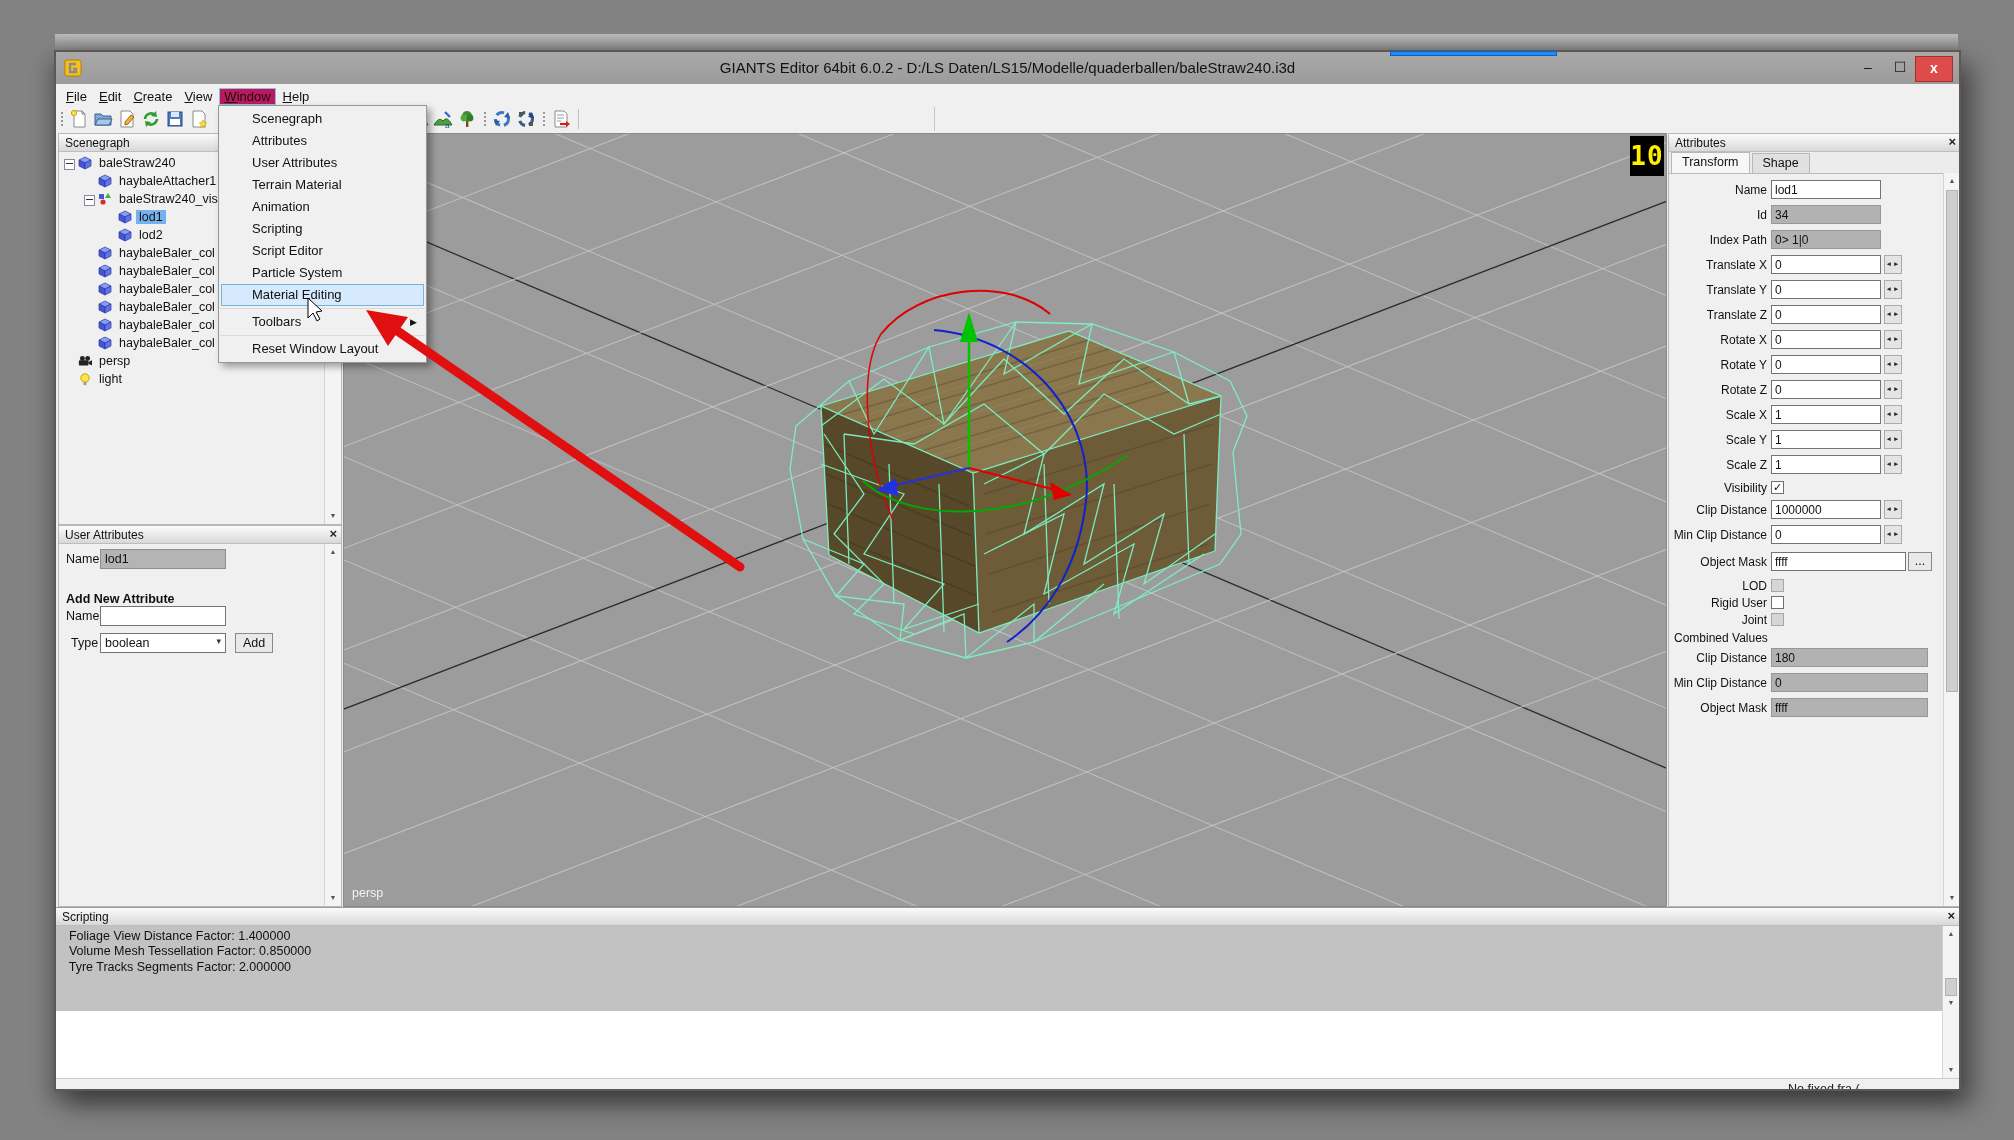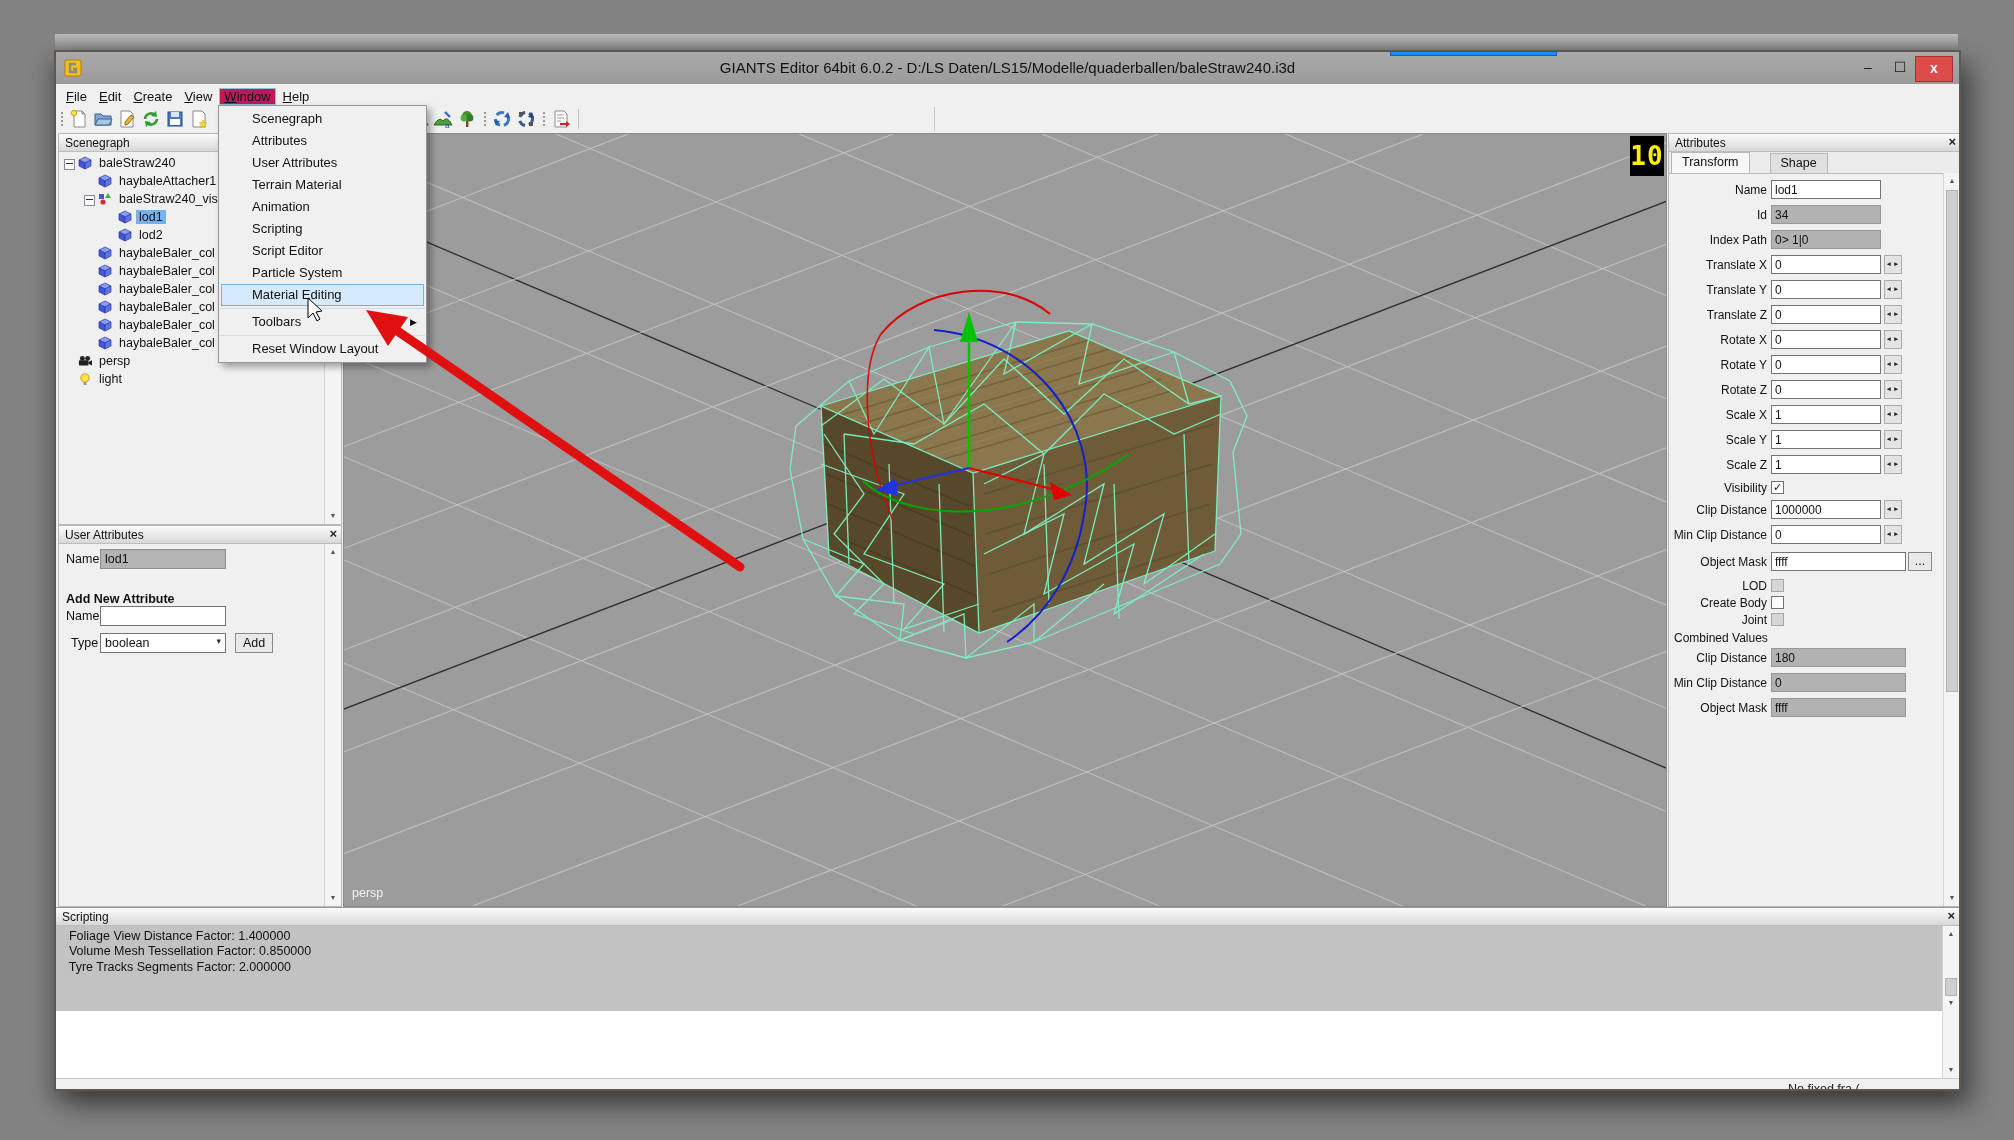--- a/index.html
+++ b/index.html
@@ -75,29 +75,29 @@
   .viewport{position:absolute;left:287px;top:0;width:1324px;height:774px;background:#9c9c9c;
             border:1px solid #8a8a8a;box-sizing:border-box;overflow:hidden}
   .persp-label{position:absolute;left:8px;bottom:6px;color:#f2f2f2;font-size:12.5px}
   .fps{position:absolute;right:2px;top:2px;width:34px;height:40px;background:#000;color:#ffee00;
        font-size:26px;font-weight:bold;font-family:"DejaVu Sans Mono",monospace;text-align:center;
        line-height:40px;letter-spacing:1px}
   
   .attrs{left:1612px;top:0;width:293px;height:774px}
   .tabs{position:absolute;left:0;top:18px;right:0;height:21px;background:#ececec;border-bottom:1px solid #bbb;
         display:flex;align-items:flex-end;font-size:12.5px;padding-left:2px}
-  .tab{padding:2px 10px 3px;border:1px solid #b8b8b8;border-bottom:none;margin-right:20px;background:#e0e0e0}
+  .tab{padding:2px 10px 3px;border:1px solid #b8b8b8;border-bottom:none;margin-right:2px;background:#e0e0e0}
   .tab.active{background:#f7f7f7;padding-bottom:4px}
   .acontent{position:absolute;left:0;top:39px;right:16px;bottom:0;font-size:12px}
   .arow{position:absolute;left:0;right:0;height:20px}
   .albl{position:absolute;left:0;width:98px;text-align:right;line-height:20px;white-space:nowrap}
   .afld{position:absolute;left:102px;width:110px;height:19px;box-sizing:border-box;border:1px solid #747474;
         background:#fff;line-height:16px;padding:1px 3px}
   .afld.dis{background:#b2b2b2;border-color:#979797}
-  .afld.wide{width:135px}
+  .afld.wide{width:157px}
   .spin{position:absolute;left:215px;width:18px;height:19px;border:1px solid #ababab;background:#e4e4e4;
         box-sizing:border-box;text-align:center;font-size:6.5px;line-height:16px;color:#222;letter-spacing:1px}
   .spin::before{content:"◄►"}
   .more{left:239px;width:24px;height:19px;padding-top:0;line-height:17px}
   .cb{position:absolute;left:102px;top:1px;width:13px;height:13px;border:1px solid #707070;background:#fff;box-sizing:border-box}
   .cb.checked::before{content:"✓";display:block;text-align:center;font-size:11px;line-height:11px;color:#111}
   .cb.dis{background:#d6d6d6;border-color:#a6a6a6}
   .asec{position:absolute;left:5px;line-height:18px}
   
   .bottompanel{position:absolute;left:0;top:855px;right:0;height:184px;background:#f0f0f0;border-top:1px solid #9a9a9a}
@@ -544,21 +544,21 @@
         <div class="arow" style="top:379px">
           <span class="albl">Object Mask</span>
           <div class="afld" style="width:135px">ffff</div>
           <div class="btn more">...</div>
         </div>
         <div class="arow" style="top:405px;height:16px">
           <span class="albl" style="line-height:16px">LOD</span>
           <span class="cb dis"></span>
         </div>
         <div class="arow" style="top:422px;height:16px">
-          <span class="albl" style="line-height:16px">Create Body</span>
+          <span class="albl" style="line-height:16px">Rigid User</span>
           <span class="cb"></span>
         </div>
         <div class="arow" style="top:439px;height:16px">
           <span class="albl" style="line-height:16px">Joint</span>
           <span class="cb dis"></span>
         </div>
         <div class="asec" style="top:456px">Combined Values</div>
         <div class="arow" style="top:475px">
           <span class="albl">Clip Distance</span>
           <div class="afld dis wide">180</div>

